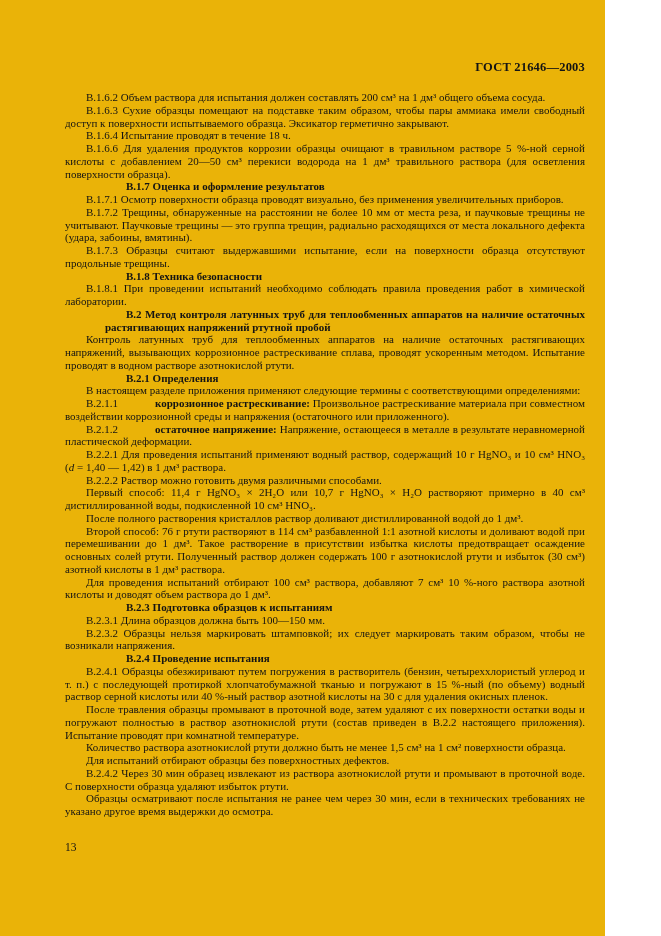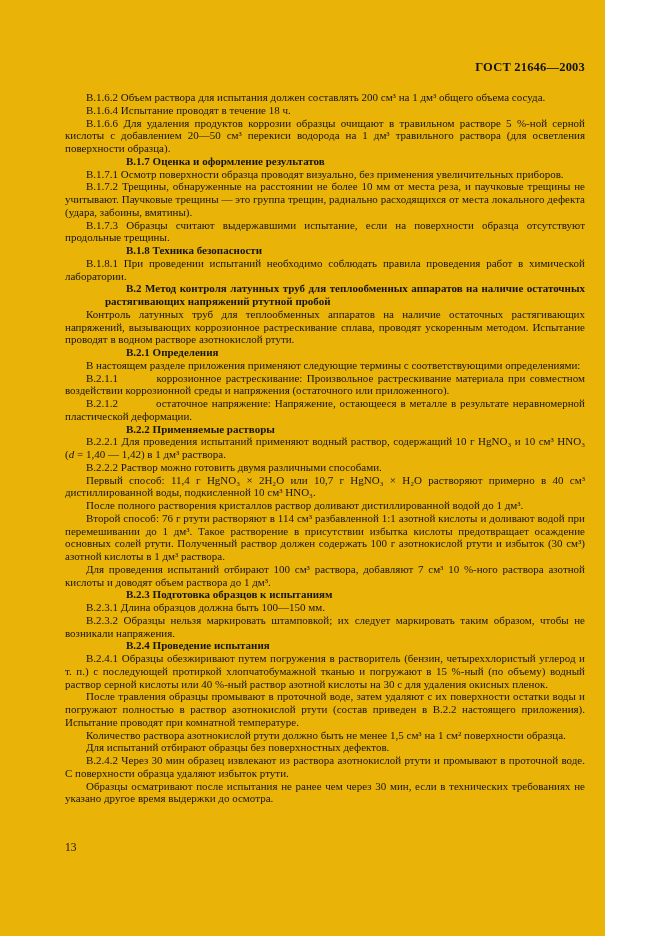--- a/index.html
+++ b/index.html
@@ -35,54 +35,54 @@
     line-height: 12.75px;
     text-align: justify;
   }
   .para {
     margin: 0;
     padding: 0;
     text-indent: 21px;
   }
   .para.heading { font-weight: bold; margin-left: 40px; }
   .run { font: inherit; }
-  .run.b { font-weight: normal; margin-left: 34px; }
+  .run.b { font-weight: bold; margin-left: 34px; }
   .run.i { font-style: italic; }
   .page-number {
     position: absolute;
     top: 841px;
     left: 65px;
     width: 517px;
     text-align: left;
     font-size: 11.5px;
   }
 </style>
 </head>
 <body>
 
 <div class="page">
   <div class="running-header">ГОСТ 21646—2003</div>
 
   <div class="body-text">
       <p class="para"><span class="run">В.1.6.2 Объем раствора для испытания должен составлять 200 см³ на 1 дм³ общего объема сосуда.</span></p>
+      <p class="para"><span class="run">В.1.6.3 Сухие образцы помещают на подставке таким образом, чтобы пары аммиака имели свободный доступ к поверхности испытываемого образца. Эксикатор герметично закрывают.</span></p>
       <p class="para"><span class="run">В.1.6.4 Испытание проводят в течение 18 ч.</span></p>
       <p class="para"><span class="run">В.1.6.6 Для удаления продуктов коррозии образцы очищают в травильном растворе 5 %-ной серной кислоты с добавлением 20—50 см³ перекиси водорода на 1 дм³ травильного раствора (для осветления поверхности образца).</span></p>
       <p class="para heading"><span class="run">В.1.7 Оценка и оформление результатов</span></p>
       <p class="para"><span class="run">В.1.7.1 Осмотр поверхности образца проводят визуально, без применения увеличительных приборов.</span></p>
       <p class="para"><span class="run">В.1.7.2 Трещины, обнаруженные на расстоянии не более 10 мм от места реза, и паучковые трещины не учитывают. Паучковые трещины — это группа трещин, радиально расходящихся от места локального дефекта (удара, забоины, вмятины).</span></p>
       <p class="para"><span class="run">В.1.7.3 Образцы считают выдержавшими испытание, если на поверхности образца отсутствуют продольные трещины.</span></p>
       <p class="para heading"><span class="run">В.1.8 Техника безопасности</span></p>
       <p class="para"><span class="run">В.1.8.1 При проведении испытаний необходимо соблюдать правила проведения работ в химической лаборатории.</span></p>
       <p class="para heading"><span class="run">В.2 Метод контроля латунных труб для теплообменных аппаратов на наличие остаточных растягивающих напряжений ртутной пробой</span></p>
       <p class="para"><span class="run">Контроль латунных труб для теплообменных аппаратов на наличие остаточных растягивающих напряжений, вызывающих коррозионное растрескивание сплава, проводят ускоренным методом. Испытание проводят в водном растворе азотнокислой ртути.</span></p>
       <p class="para heading"><span class="run">В.2.1 Определения</span></p>
       <p class="para"><span class="run">В настоящем разделе приложения применяют следующие термины с соответствующими определениями:</span></p>
       <p class="para"><span class="run">В.2.1.1 </span><span class="run b">коррозионное растрескивание:</span><span class="run"> Произвольное растрескивание материала при совместном воздействии коррозионной среды и напряжения (остаточного или приложенного).</span></p>
       <p class="para"><span class="run">В.2.1.2 </span><span class="run b">остаточное напряжение:</span><span class="run"> Напряжение, остающееся в металле в результате неравномерной пластической деформации.</span></p>
-      <p class="para heading"><span class="run">В.2.2 Применяемые растворы</span></p>
       <p class="para"><span class="run">В.2.2.1 Для проведения испытаний применяют водный раствор, содержащий 10 г HgNO₃ и 10 см³ HNO₃ (</span><span class="run i">d</span><span class="run"> = 1,40 — 1,42) в 1 дм³ раствора.</span></p>
       <p class="para"><span class="run">В.2.2.2 Раствор можно готовить двумя различными способами.</span></p>
       <p class="para"><span class="run">Первый способ: 11,4 г HgNO₃ × 2H₂O или 10,7 г HgNO₃ × H₂O растворяют примерно в 40 см³ дистиллированной воды, подкисленной 10 см³ HNO₃.</span></p>
       <p class="para"><span class="run">После полного растворения кристаллов раствор доливают дистиллированной водой до 1 дм³.</span></p>
       <p class="para"><span class="run">Второй способ: 76 г ртути растворяют в 114 см³ разбавленной 1:1 азотной кислоты и доливают водой при перемешивании до 1 дм³. Такое растворение в присутствии избытка кислоты предотвращает осаждение основных солей ртути. Полученный раствор должен содержать 100 г азотнокислой ртути и избыток (30 см³) азотной кислоты в 1 дм³ раствора.</span></p>
       <p class="para"><span class="run">Для проведения испытаний отбирают 100 см³ раствора, добавляют 7 см³ 10 %-ного раствора азотной кислоты и доводят объем раствора до 1 дм³.</span></p>
       <p class="para heading"><span class="run">В.2.3 Подготовка образцов к испытаниям</span></p>
       <p class="para"><span class="run">В.2.3.1 Длина образцов должна быть 100—150 мм.</span></p>
       <p class="para"><span class="run">В.2.3.2 Образцы нельзя маркировать штамповкой; их следует маркировать таким образом, чтобы не возникали напряжения.</span></p>
       <p class="para heading"><span class="run">В.2.4 Проведение испытания</span></p>

